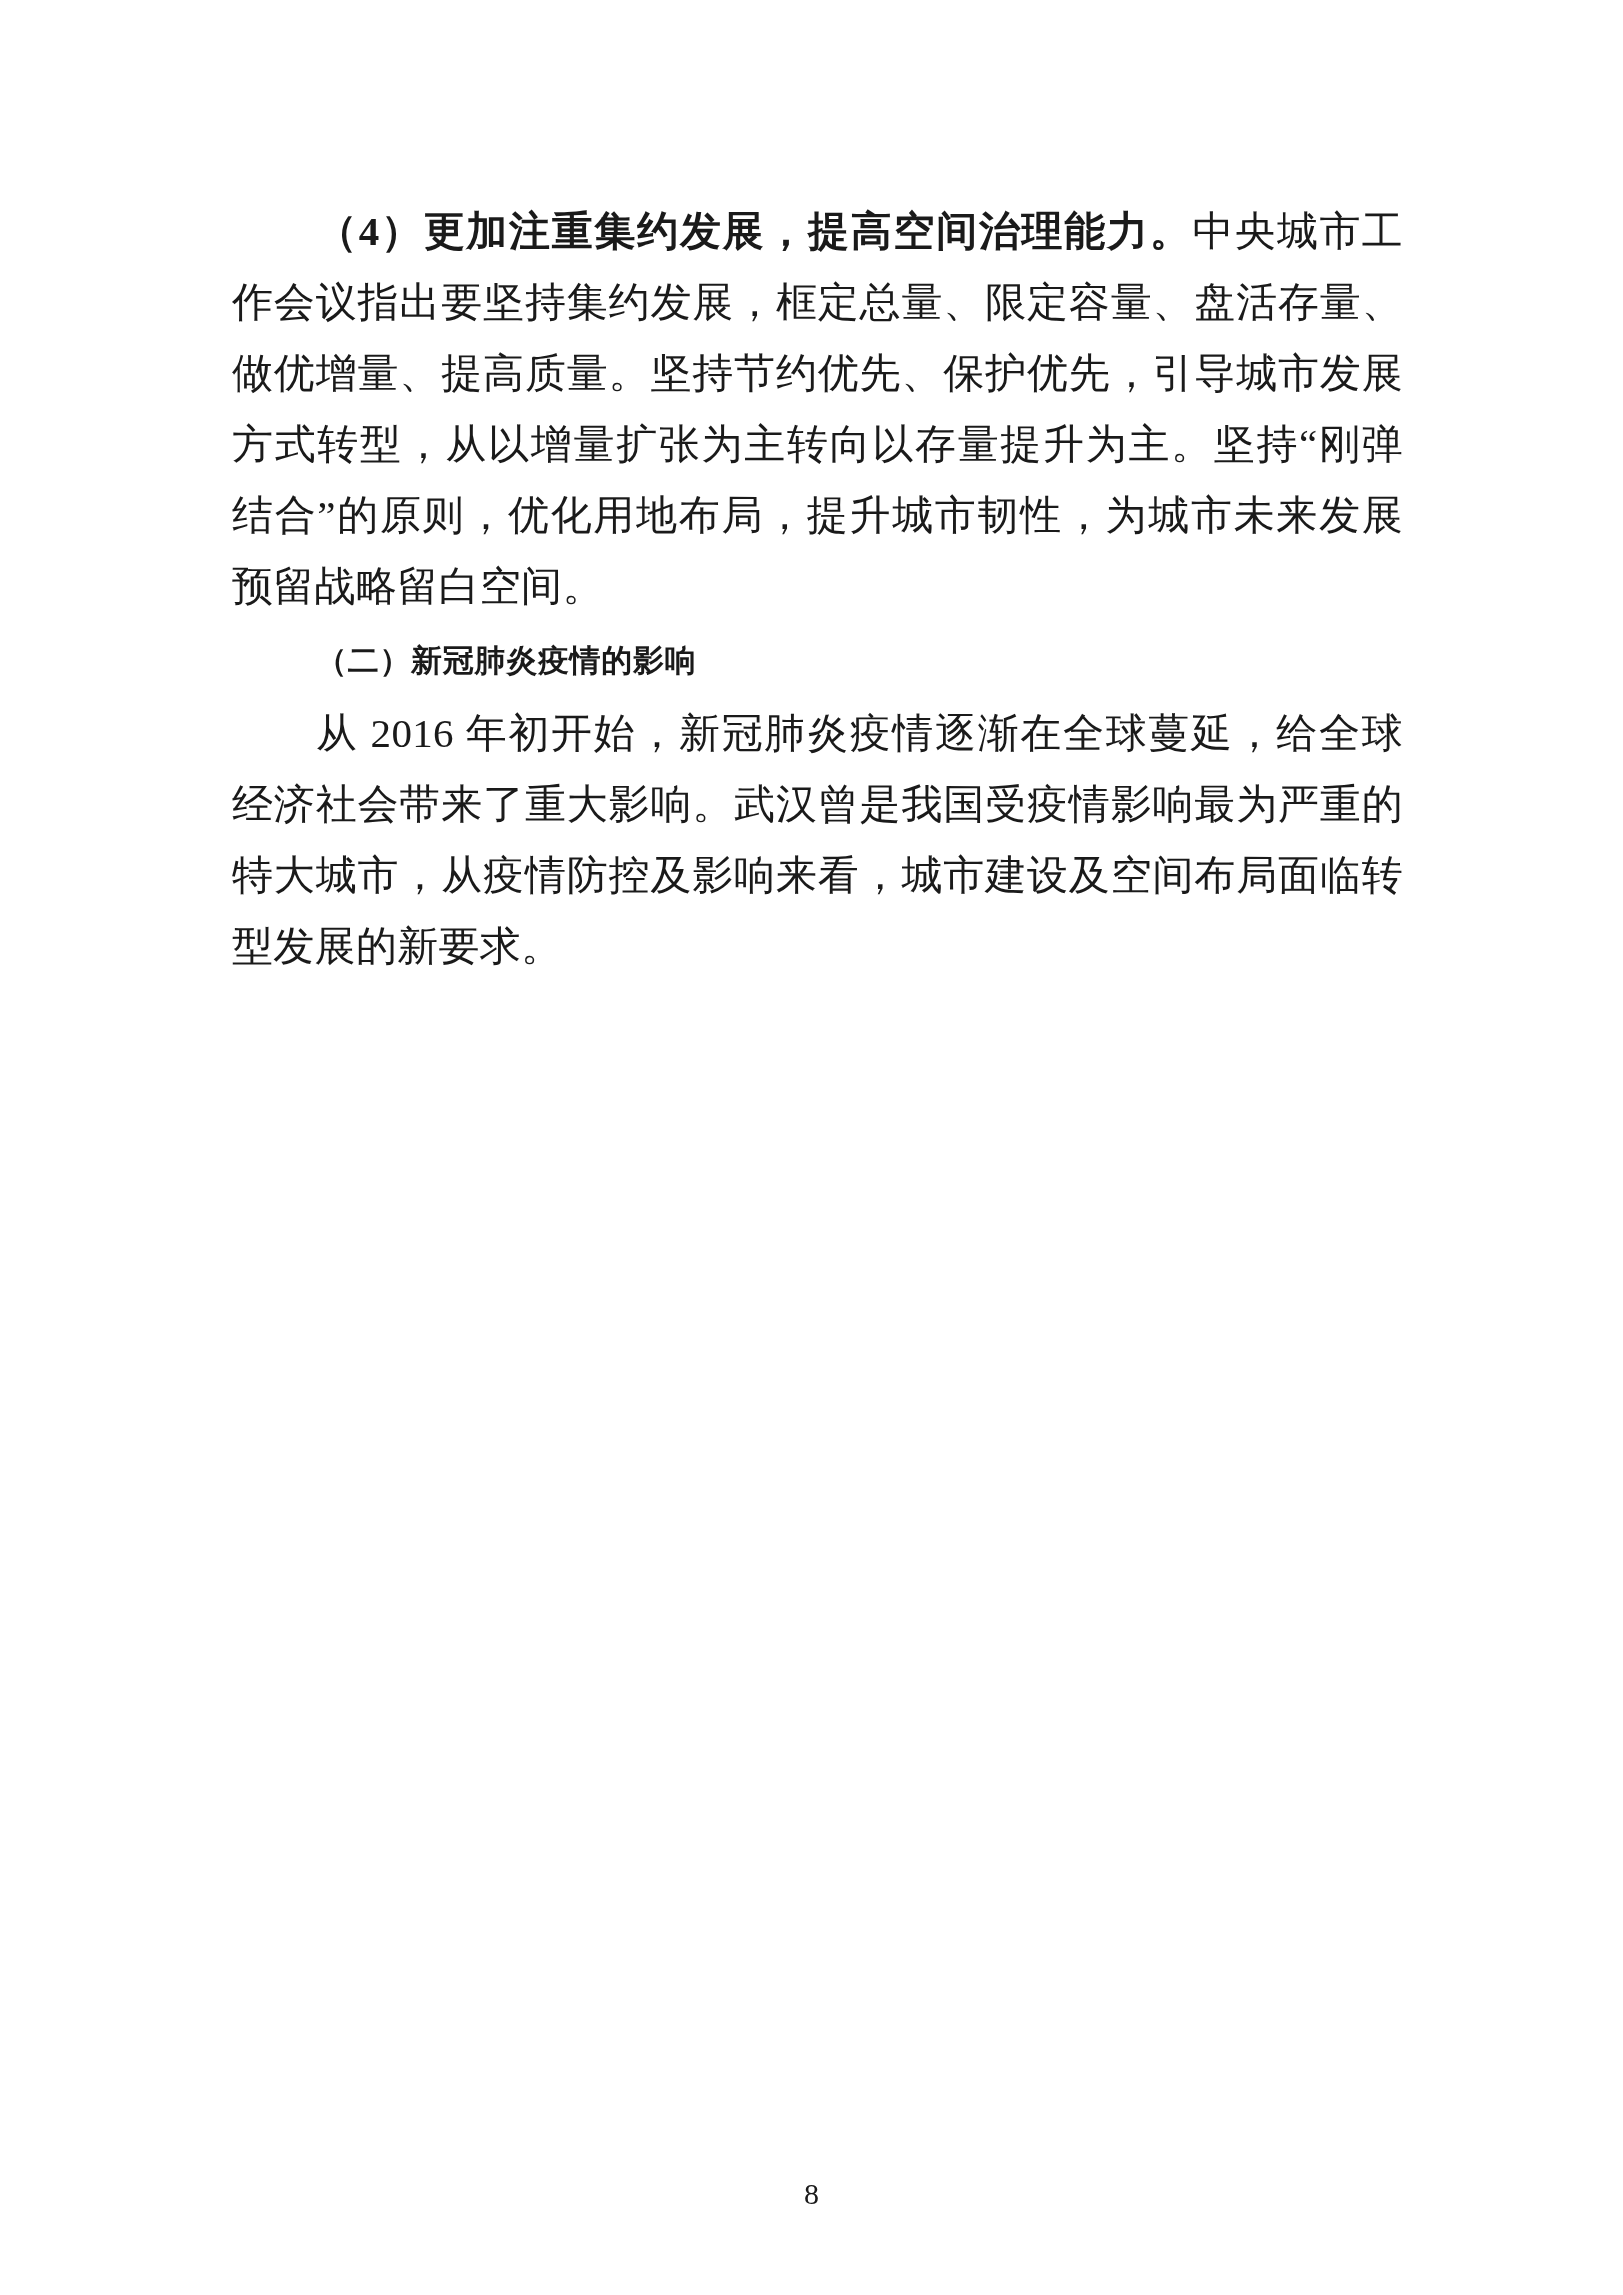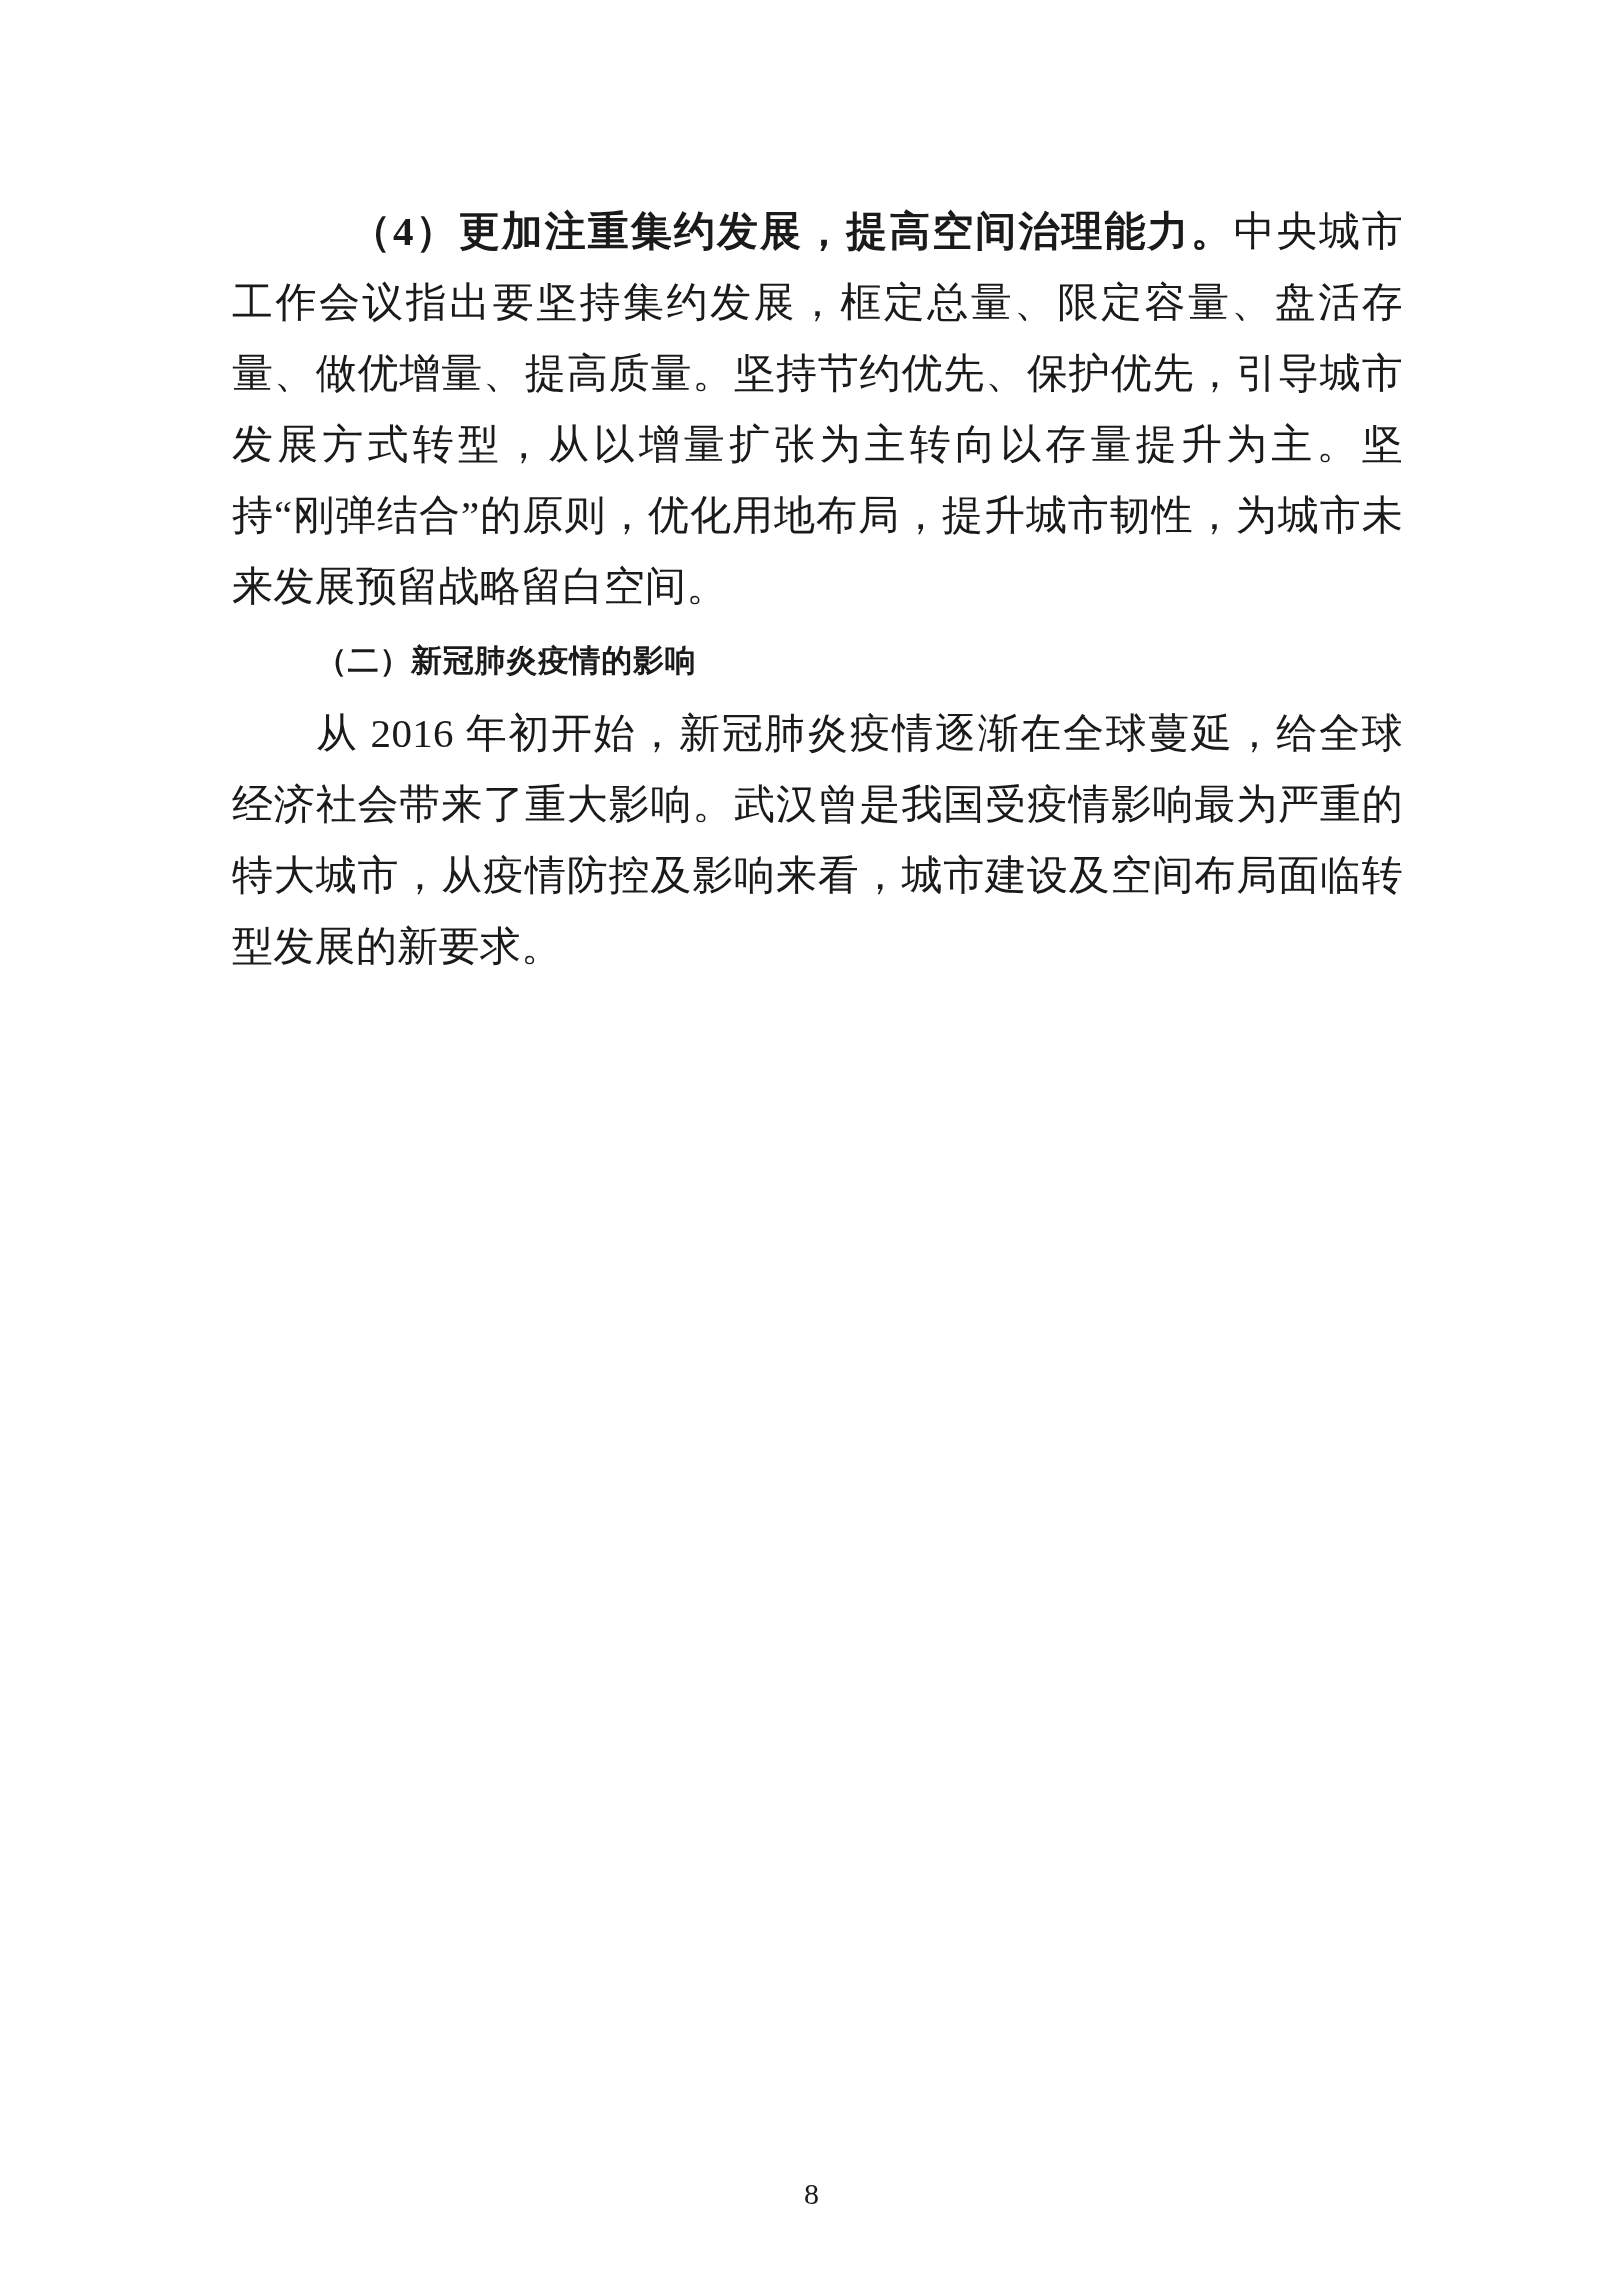--- a/index.html
+++ b/index.html
@@ -35,21 +35,20 @@
     text-justify: inter-ideograph;
     letter-spacing: 0.3px;
     font-family: "Liberation Serif", "DejaVu Serif", serif;
   }
   p.para.indent {
     text-indent: 84px;
   }
   .heading-run {
     font-weight: bold;
     letter-spacing: 0.7px;
-    margin-left: 34px;
   }
   p.subhead {
     margin: 0 0 2.6px 0;
     font-size: 31px;
     line-height: 71px;
     font-weight: bold;
     text-indent: 84px;
     letter-spacing: 0.7px;
   }
   .page-number {

